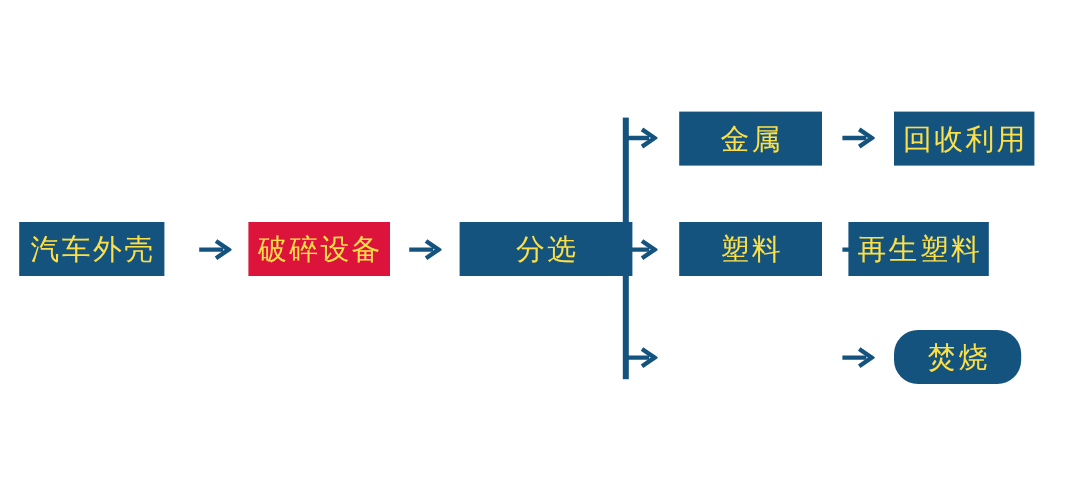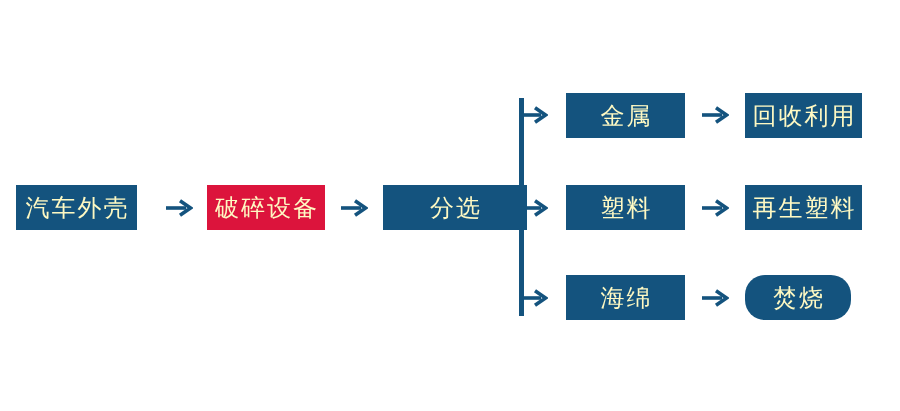--- a/index.html
+++ b/index.html
@@ -13,21 +13,21 @@
     height: 411px;
     background: #ffffff;
     overflow: hidden;
     font-family: "DejaVu Sans", "Liberation Sans", sans-serif;
   }
   .node {
     position: absolute;
     display: flex;
     align-items: center;
     justify-content: center;
-    color: #fef9c3;
+    color: #fde047;
     font-size: 24px;
     letter-spacing: 2px;
     text-indent: 2px;
     white-space: nowrap;
     box-sizing: border-box;
   }
   .node.blue { background: #14537E; }
   .node.red  { background: #DC143C; text-align: right; }
   .arrow {
     position: absolute;
@@ -83,22 +83,21 @@
     <line x1="1" y1="9" x2="21" y2="9" stroke="#14537E" stroke-width="3.6"></line>
     <polyline points="15,1.8 25.5,9 15,16.2" fill="none" stroke="#14537E" stroke-width="3.6"></polyline>
   </svg>
   <div class="node blue" style="left:745px; top:93px; width:117px; height:45px;">回收利用</div>
 
   <div class="node blue" style="left:566px; top:185px; width:119px; height:45px;font-family:Liberation Serif, serif;">塑料</div>
   <svg class="arrow" style="left:701px; top:199px;" width="28" height="18" viewBox="0 0 28 18" aria-hidden="true">
     <line x1="1" y1="9" x2="21" y2="9" stroke="#14537E" stroke-width="3.6"></line>
     <polyline points="15,1.8 25.5,9 15,16.2" fill="none" stroke="#14537E" stroke-width="3.6"></polyline>
   </svg>
-  <div class="node blue" style="left:745px; top:185px; width:117px; height:45px;">再生塑料</div>
+  <div class="node blue" style="left:707px; top:185px; width:117px; height:45px;">再生塑料</div>
 
-  <div class="node blue" style="left:566px; top:275px; width:119px; height:45px;">海绵</div>
   <svg class="arrow" style="left:701px; top:289px;" width="28" height="18" viewBox="0 0 28 18" aria-hidden="true">
     <line x1="1" y1="9" x2="21" y2="9" stroke="#14537E" stroke-width="3.6"></line>
     <polyline points="15,1.8 25.5,9 15,16.2" fill="none" stroke="#14537E" stroke-width="3.6"></polyline>
   </svg>
   <div class="node blue" style="left:745px; top:275px; width:106px; height:45px;border-radius:20px;">焚烧</div>
 
 </div>
 
 </body></html>

